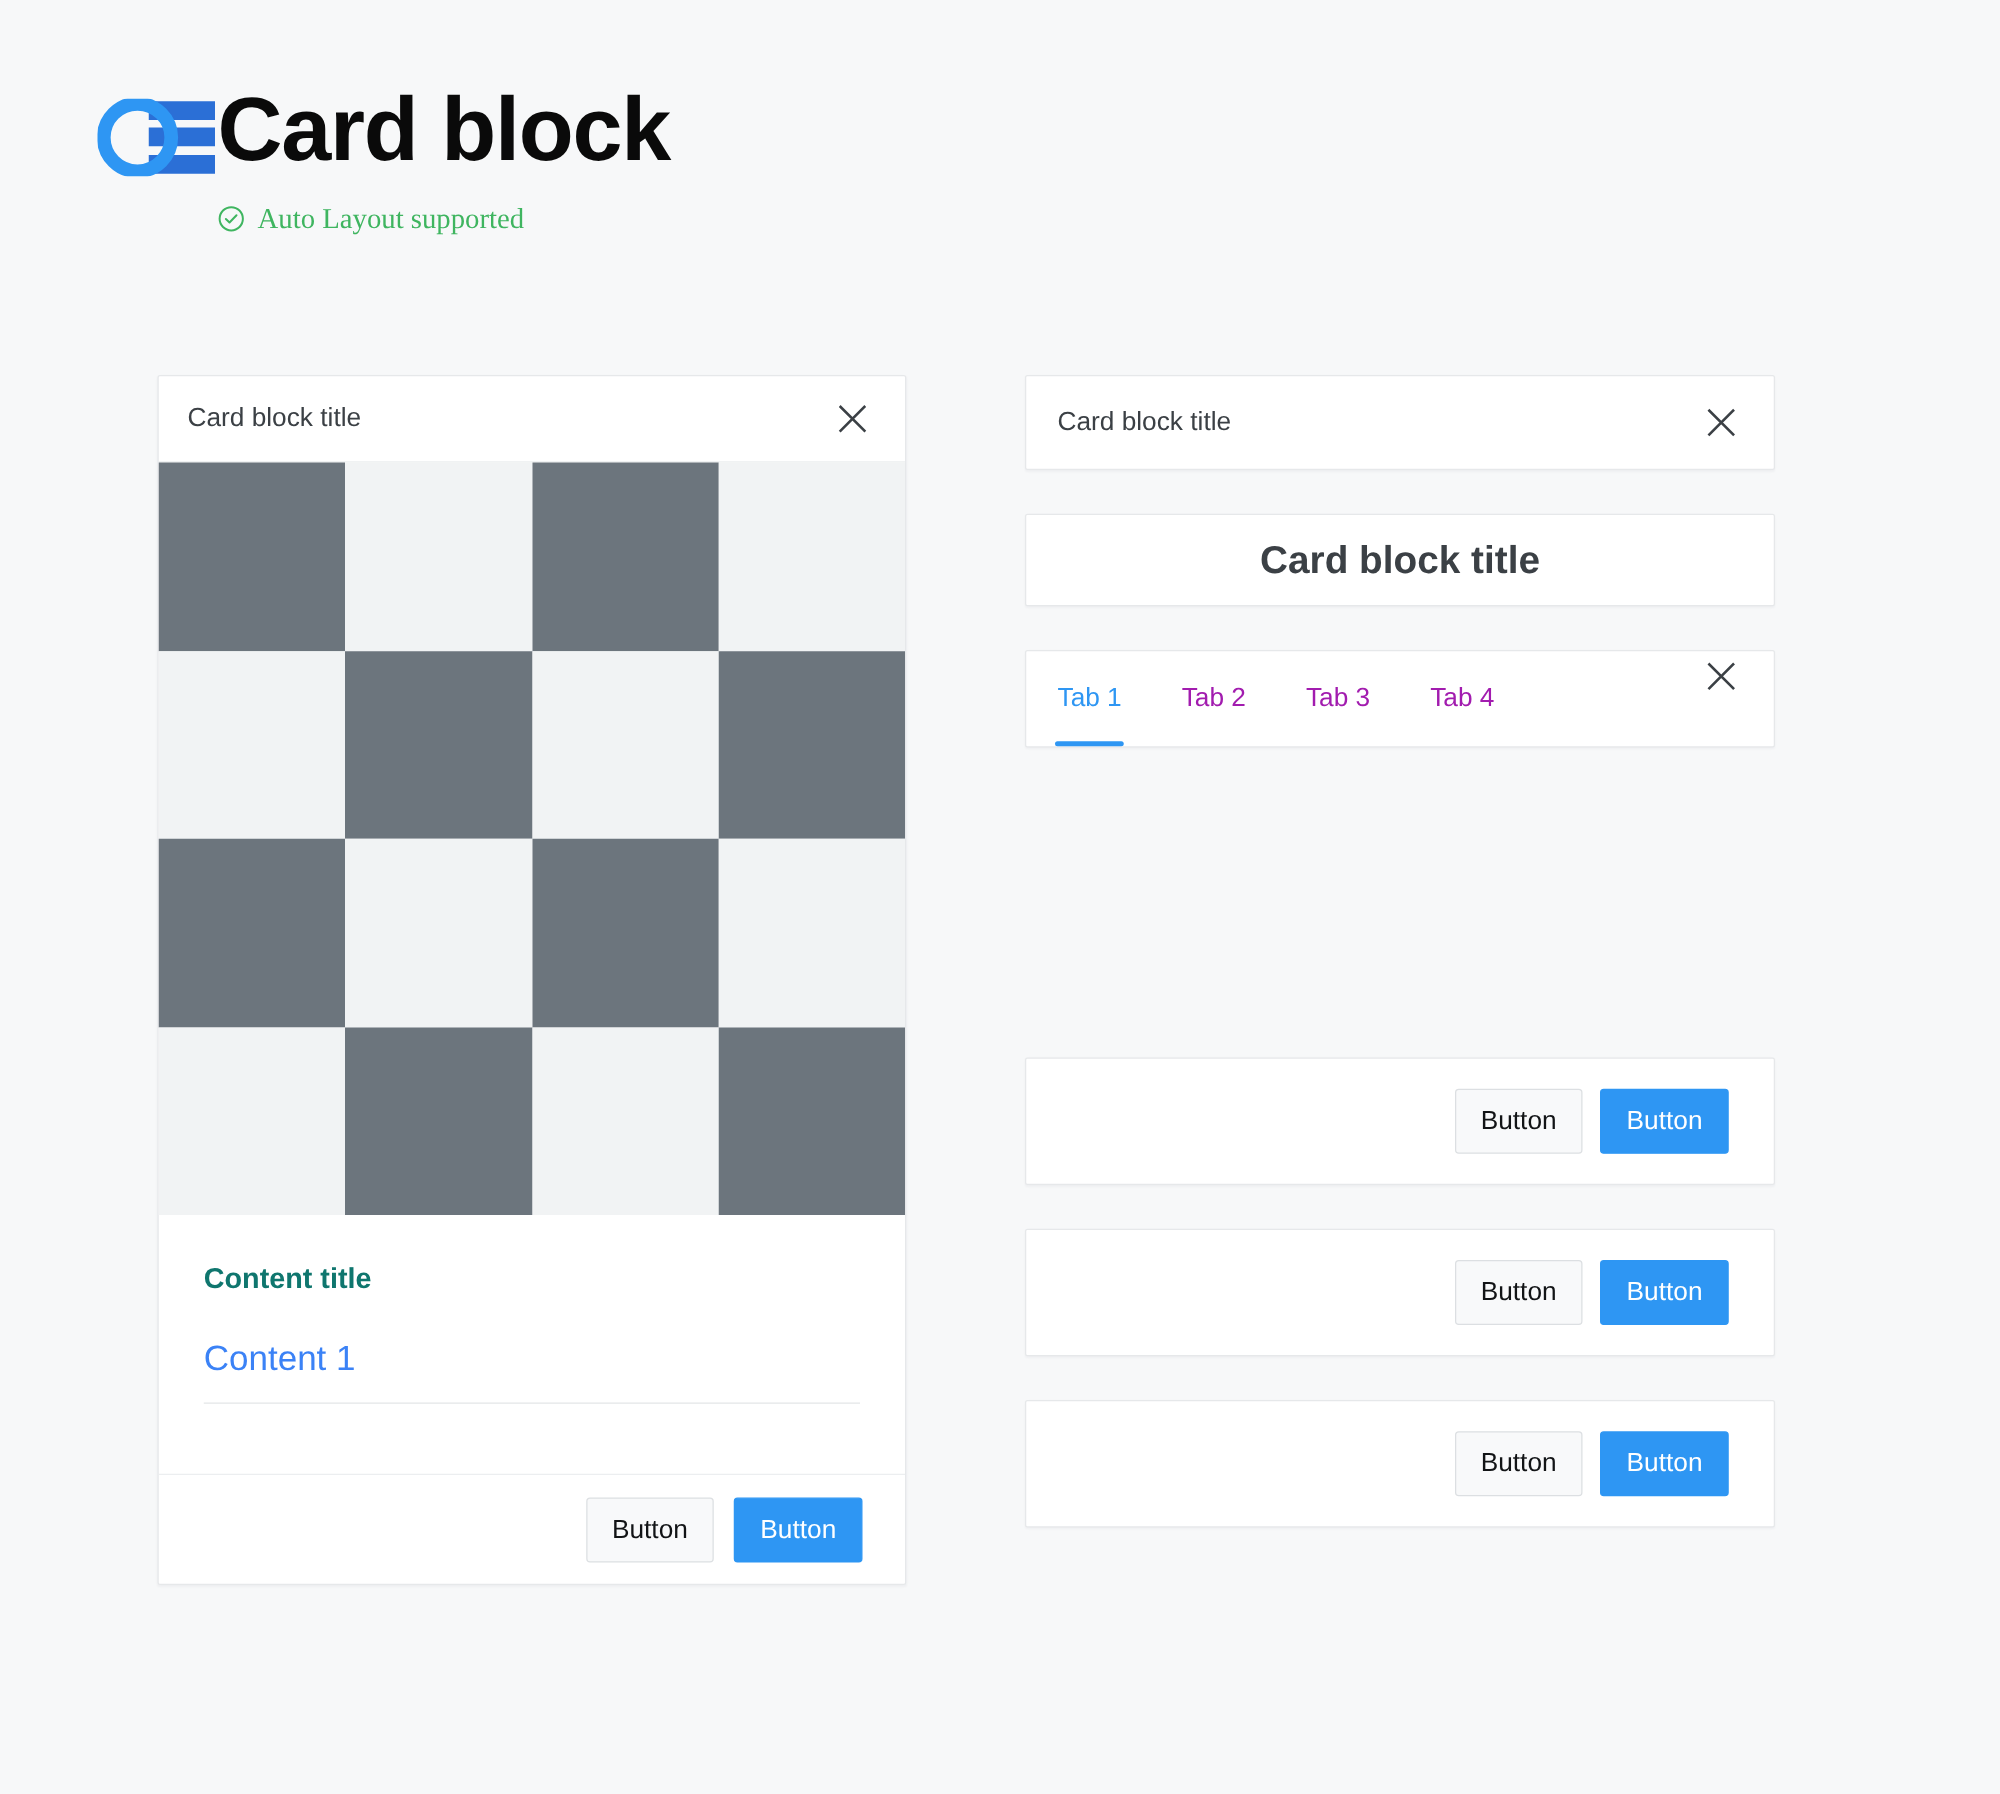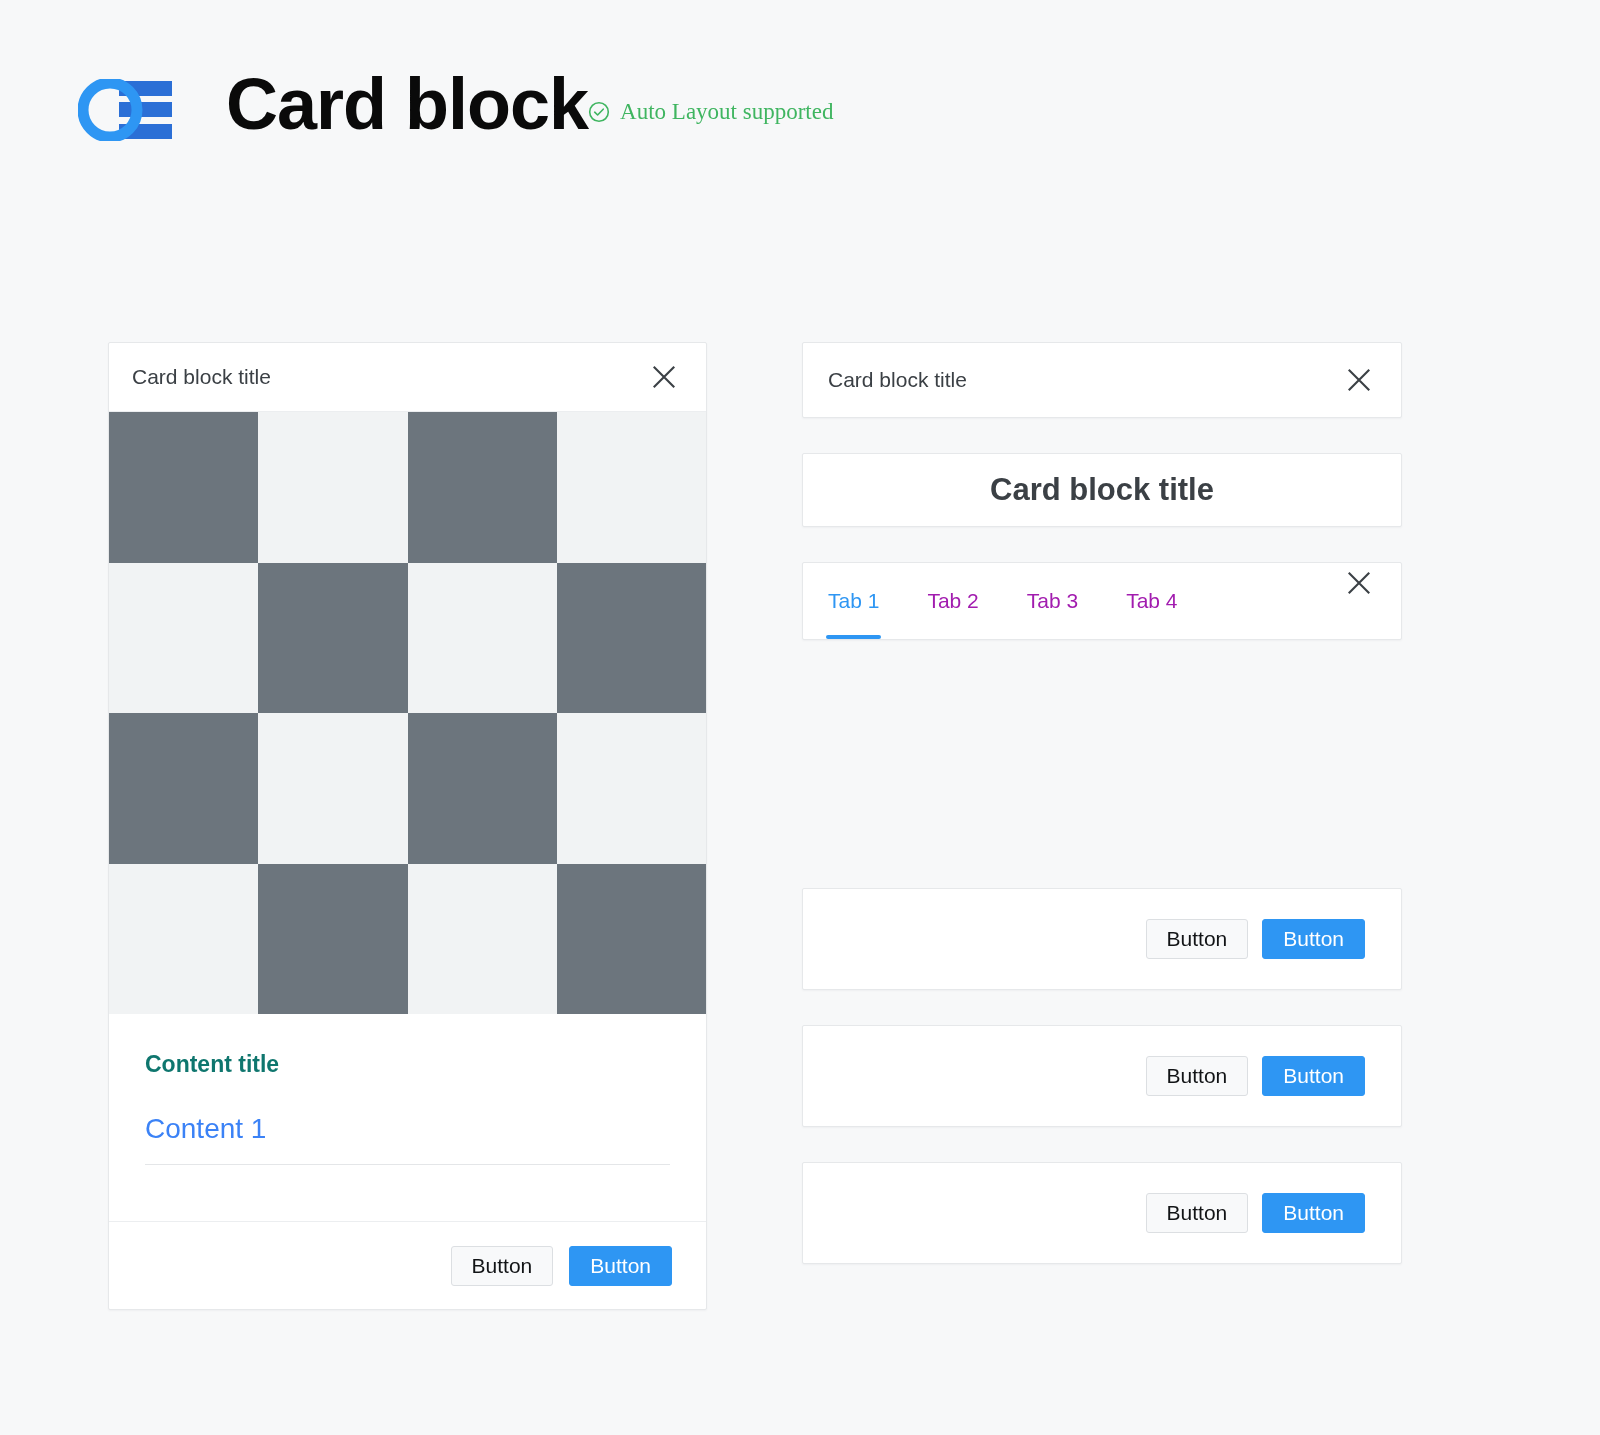--- a/index.html
+++ b/index.html
@@ -31,22 +31,22 @@
   .brand-logo {
     width: 96px;
     height: 96px;
     display: flex;
     align-items: center;
     justify-content: center;
     flex: 0 0 auto;
   }
 
   .header-text {
-    margin-left: 52px;
-    display: flex;
+    display: flex;
+    flex-direction: column;
   }
 
   .page-title {
     font-size: 72px;
     line-height: 84px;
     font-weight: bold;
     color: #0a0a0a;
     letter-spacing: -1px;
   }
 
@@ -67,26 +67,25 @@
 
   .badge-label {
     font-size: 23px;
     line-height: 26px;
     color: #3fb560;
   }
 
   
   .columns {
     position: absolute;
-    left: 108px;
+    left: 126px;
     top: 300px;
     width: 1294px;
     display: flex;
     align-items: flex-start;
-    margin-top: 42px;
   }
 
   .col-left  { width: 599px; flex: 0 0 599px; }
   .col-right { width: 600px; flex: 0 0 600px; margin-left: 95px;
                display: flex; flex-direction: column; }
 
   
   .card {
     background: #ffffff;
     border: 1px solid #e6e8ea;
@@ -174,21 +173,21 @@
   }
 
   
   .btn {
     font-family: "Liberation Sans", sans-serif;
     font-size: 21px;
     line-height: 24px;
     border-radius: 3px;
     cursor: pointer;
     padding: 0 20px;
-    height: 40px;
+    height: 52px;
     display: inline-flex;
     align-items: center;
     justify-content: center;
     white-space: nowrap;
   }
   .btn-secondary {
     background: #f8f9fa;
     border: 1px solid #dcdfe2;
     color: #121416;
   }

